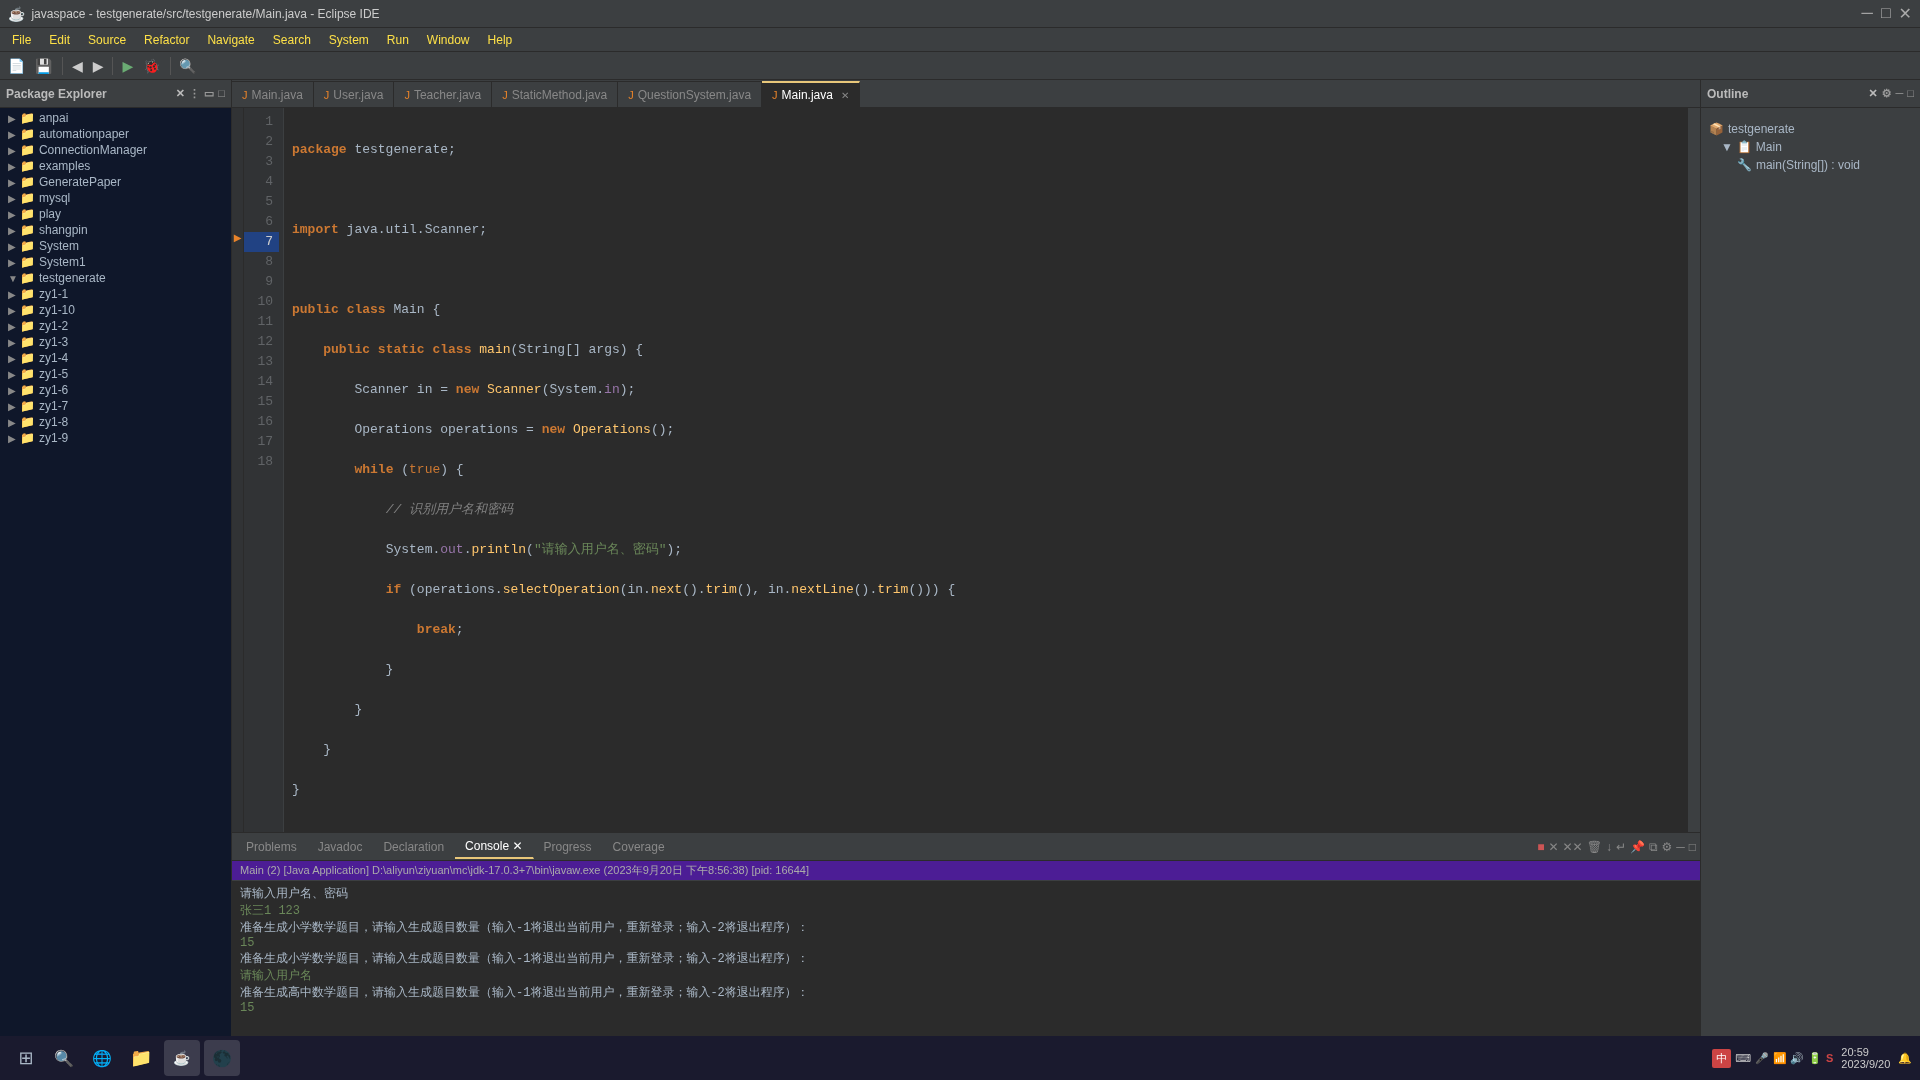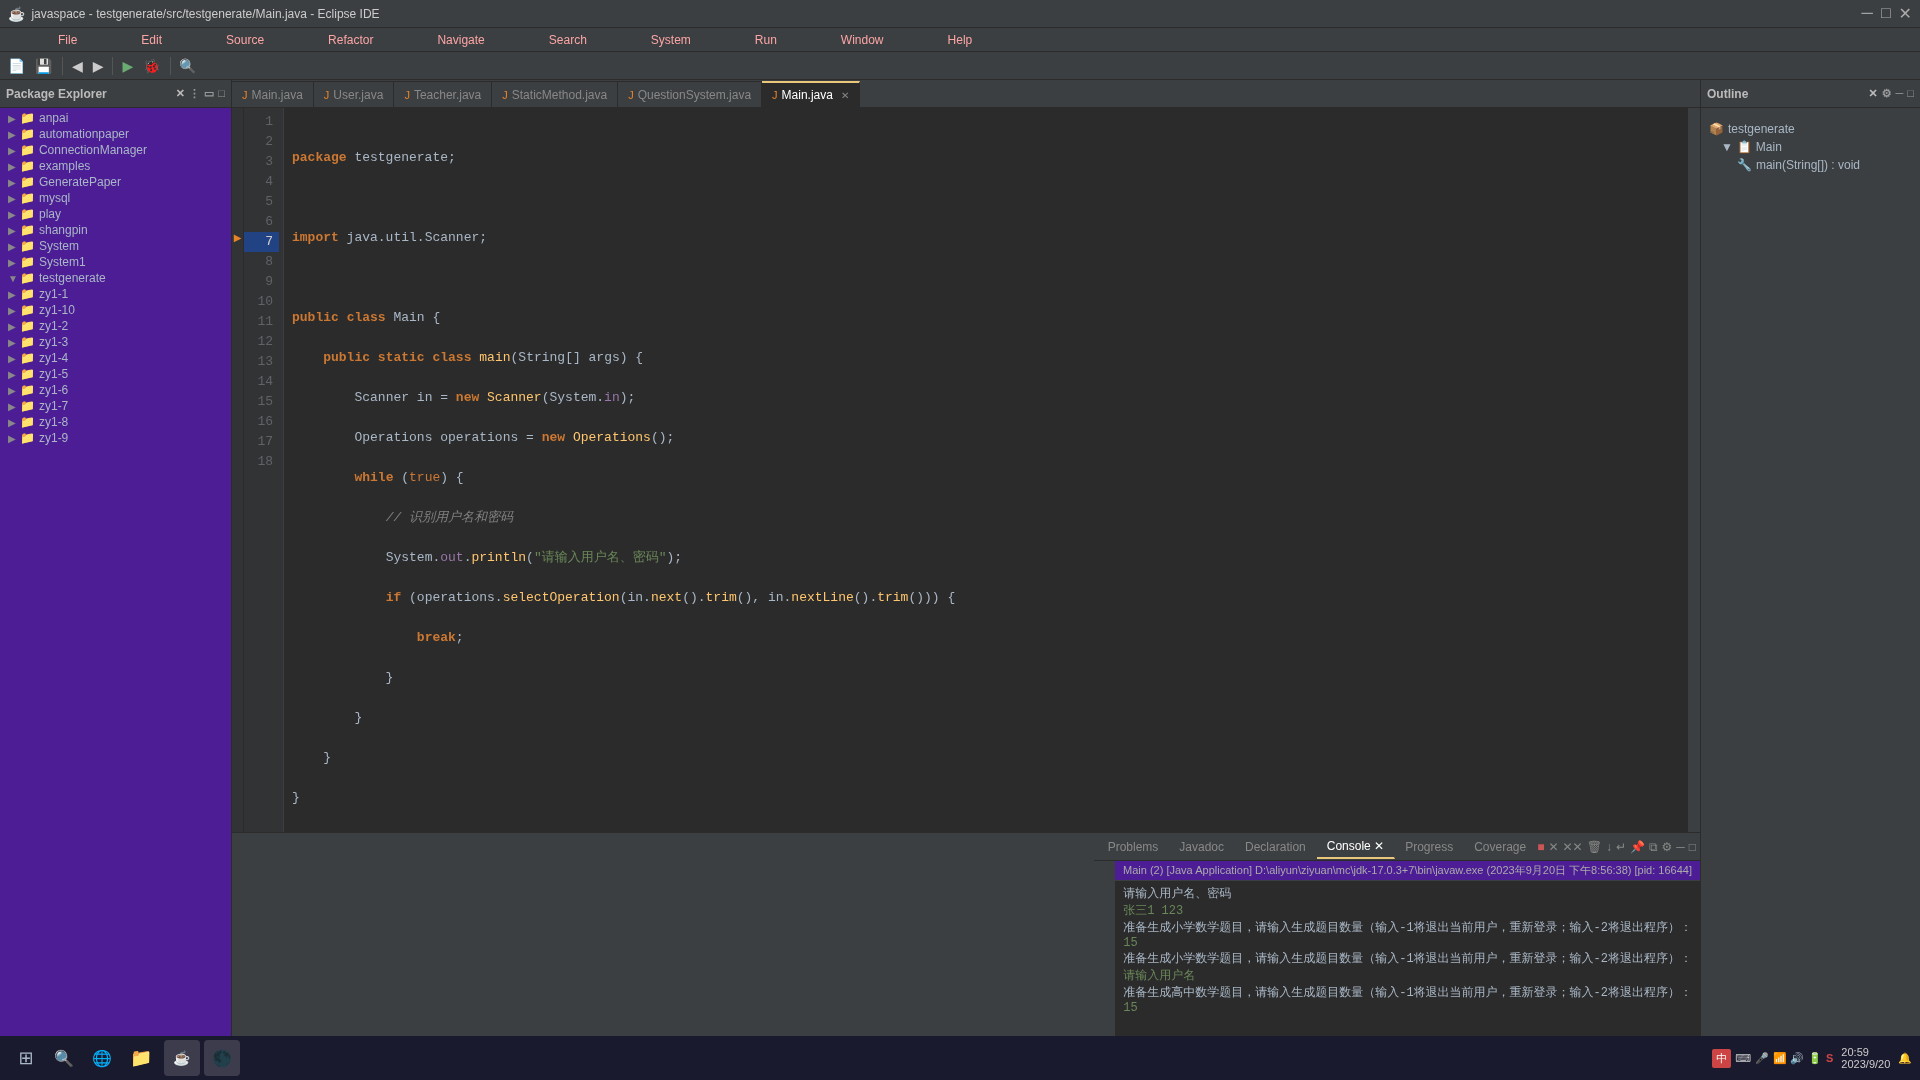--- a/index.html
+++ b/index.html
@@ -28,22 +28,21 @@
       display: flex;
       align-items: center;
       padding: 0 4px;
       gap: 2px;
       border-bottom: 1px solid #2b2b2b;
     }
     .menu-item {
       padding: 2px 8px;
       cursor: pointer;
       font-size: 12px;
-      color: #fca5a5;
-      margin-left: 46px;
+      color: #fde047;
     }
 
     
     .toolbar {
       background: #3c3f41;
       height: 28px;
       display: flex;
       align-items: center;
       padding: 0 4px;
       gap: 2px;
@@ -62,21 +61,21 @@
 
     
     .main-layout {
       display: flex;
       height: calc(1080px - 28px - 24px - 28px - 28px);
     }
 
     
     .package-explorer {
       width: 232px;
-      background: #4c1d95;
+      background: #0f172a;
       border-right: 1px solid #2b2b2b;
       display: flex;
       flex-direction: column;
       overflow: hidden;
     }
     .panel-header {
       background: #3c3f41;
       border-bottom: 1px solid #2b2b2b;
       height: 28px;
       display: flex;
@@ -161,21 +160,21 @@
       overflow: hidden;
     }
     .line-numbers .ln { padding-right: 6px; }
     .line-numbers .ln.current { background: #214283; color: #ccc; }
 
     .code-content {
       flex: 1;
       font-family: 'Courier New', monospace;
       font-size: 13px;
       line-height: 20px;
-      padding: 20px 8px;
+      padding: 12px 8px;
       overflow: auto;
       color: #a9b7c6;
       white-space: pre;
     }
     .code-line { min-height: 20px; }
 
     
     .kw { color: #cc7832; font-weight: bold; }
     .kw2 { color: #cc7832; }
     .cls { color: #a9b7c6; }
@@ -183,21 +182,20 @@
     .comment { color: #808080; font-style: italic; }
     .fn { color: #ffc66d; }
     .type { color: #a9b7c6; }
 
     
     .bottom-panel {
       height: 220px;
       display: flex;
       flex-direction: column;
       border-top: 1px solid #2b2b2b;
-      align-items: flex-end;
     }
     .bottom-tabs {
       display: flex;
       background: #3c3f41;
       border-bottom: 1px solid #2b2b2b;
       height: 28px;
       align-items: center;
       padding: 0 4px;
     }
     .bottom-tab {

